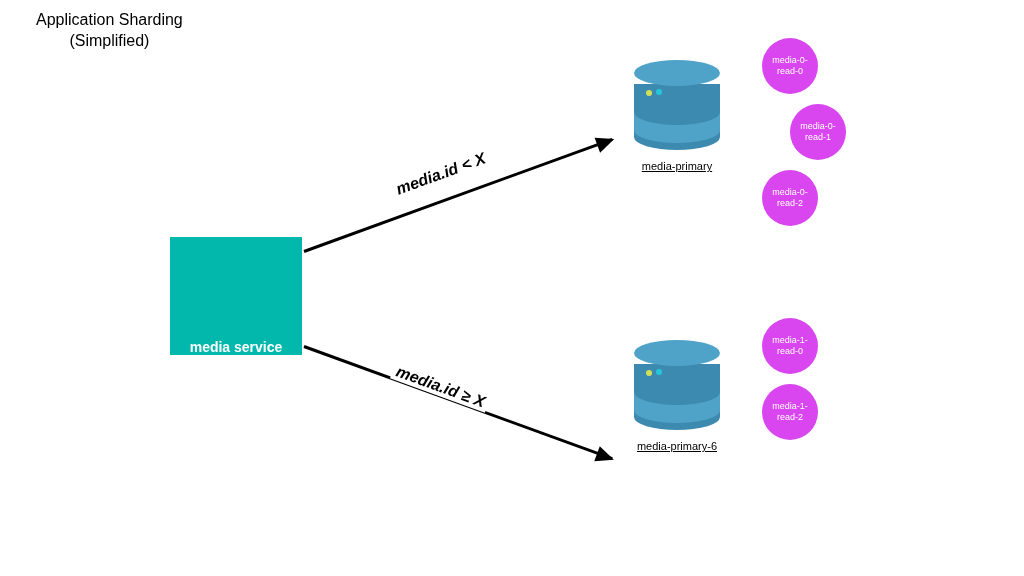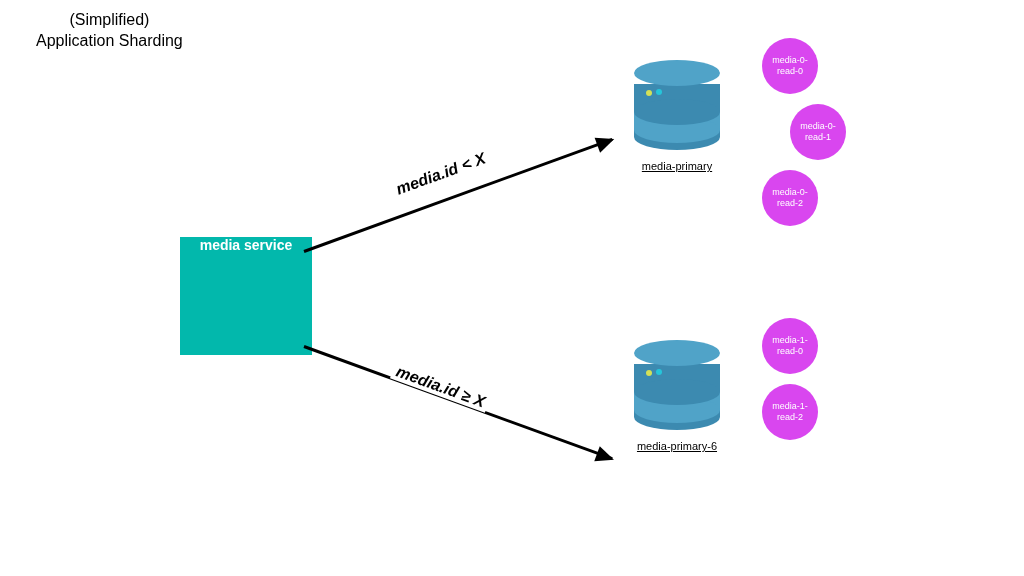--- a/index.html
+++ b/index.html
@@ -15,27 +15,27 @@
       position: absolute;
       top: 10px;
       left: 36px;
       font-size: 16px;
       color: #000;
       text-align: center;
       line-height: 1.3;
     }
     .service-box {
       position: absolute;
-      left: 180px;
+      left: 170px;
       top: 237px;
       width: 132px;
       height: 118px;
       background: #02b8ac;
       display: flex;
-      align-items: flex-start;
+      align-items: flex-end;
       justify-content: center;
       color: #fff;
       font-weight: 700;
       font-size: 14px;
     }
     .arrow {
       position: absolute;
       height: 3px;
       background: #000;
       transform-origin: left center;
@@ -133,22 +133,22 @@
       color: #fff;
       font-size: 9px;
       line-height: 1.2;
     }
     .replica.shift { margin-left: 28px; }
   </style>
 </head>
 <body>
 
 <div class="title">
+  <div>Application Sharding</div>
   <div>(Simplified)</div>
-  <div>Application Sharding</div>
 </div>
 
 <div class="service-box">
   <span>media service</span>
 </div>
 
 <div class="arrow up"></div>
 <div class="edge-label up">media.id &lt; X</div>
 
 <div class="arrow down"></div>

